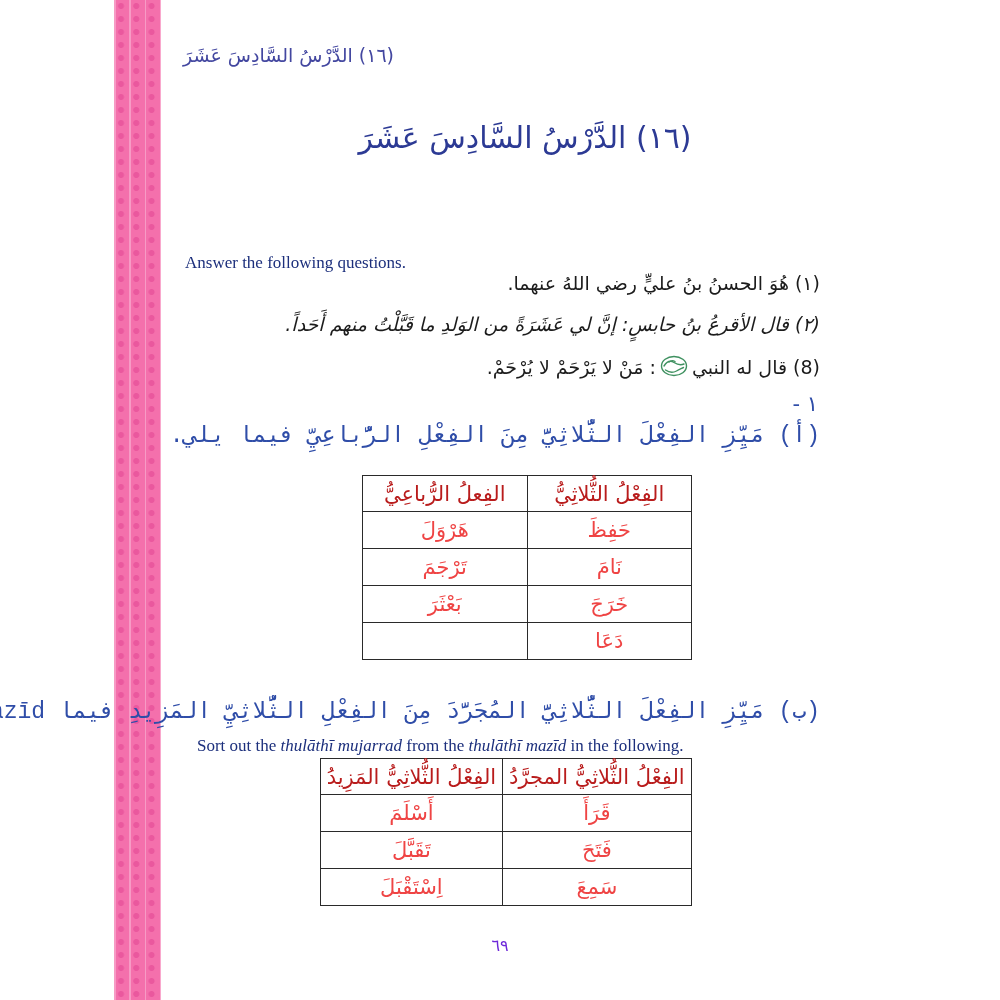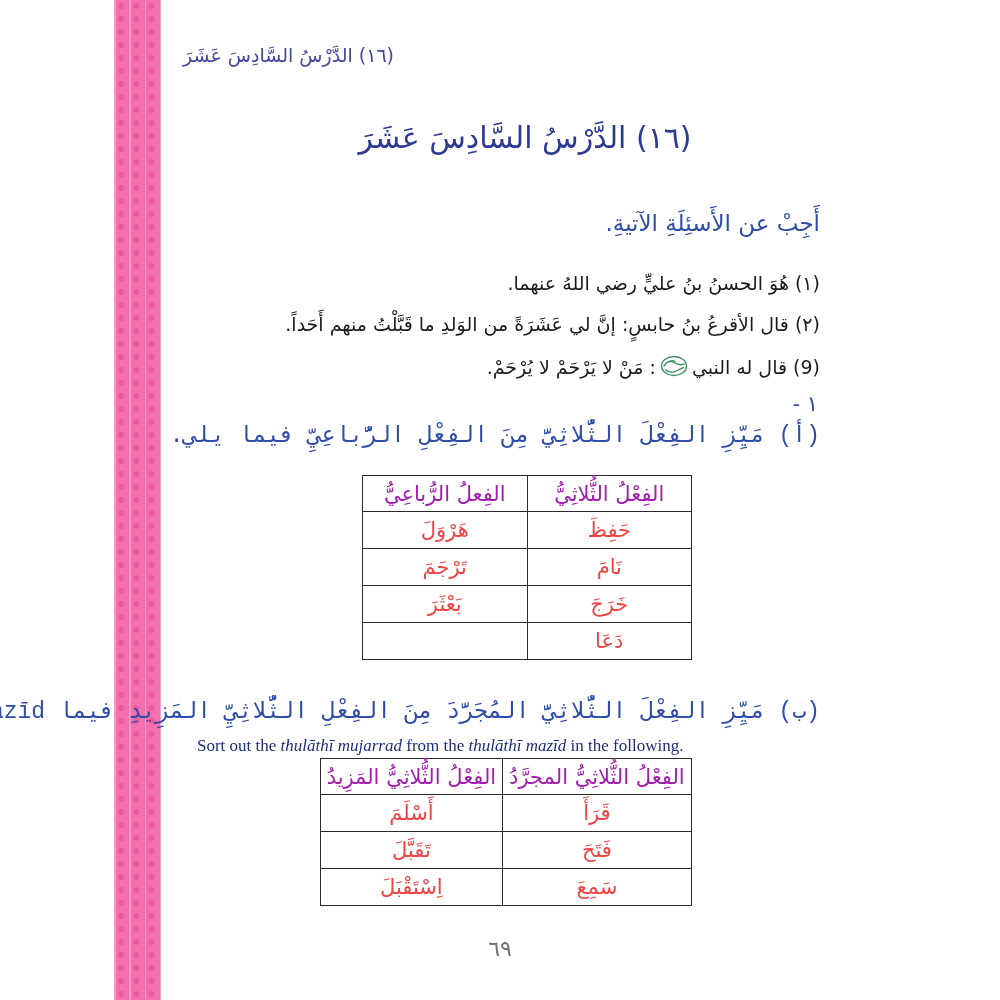--- a/index.html
+++ b/index.html
@@ -18,60 +18,60 @@
     border-right:1px solid #f9a8cd;
   }
   .ar{direction:rtl;unicode-bidi:embed;white-space:nowrap;font-family:"DejaVu Sans",sans-serif;}
   .en{font-family:"Liberation Serif","DejaVu Serif",serif;color:#1c2f7c;font-size:17px;white-space:nowrap;}
   .it{font-style:italic;}
   .running-header{position:absolute;left:183px;top:44px;font-size:19px;color:#4347a0;}
   .lesson-title{position:absolute;top:120px;left:330px;width:390px;text-align:center;font-size:30px;color:#2c3a94;}
   .ar-instruction{position:absolute;top:210px;right:180px;font-size:23px;color:#2f4da8;}
   .en-instruction{position:absolute;top:253px;left:185px;}
   .question{position:absolute;right:180px;font-size:19px;color:#1c1c1c;}
-  .q1{top:272px;} .q2{top:313px;} .q3{top:354px;}
+  .q1{top:272px;} .q2{top:313px;font-style:italic;} .q3{top:354px;}
   .honorific{display:inline-block;vertical-align:-4px;margin:0 3px;}
   .exercise-marker{position:absolute;top:392px;right:182px;font-size:21px;color:#2f4da8;}
   .section-ar{position:absolute;right:180px;font-size:23px;color:#2f4da8;font-family:Liberation Mono, monospace;}
   .sec-a{top:421px;} .sec-b{top:697px;}
   .en-sort-a{position:absolute;top:451px;left:185px;}
   .en-sort-b{position:absolute;top:736px;left:185px;margin-left:12px;}
   table.verb-table{position:absolute;border-collapse:collapse;direction:rtl;table-layout:fixed;}
   .table-a{top:475px;left:362px;width:330px;}
   .table-b{top:758px;left:320px;width:372px;}
   .verb-table th,.verb-table td{
     border:1.4px solid #2a2a2a;text-align:center;vertical-align:middle;
     font-weight:normal;padding:0;
   }
-  .verb-table th{height:35px;font-size:21px;color:#a21caf;}
+  .verb-table th{height:35px;font-size:21px;color:#b91c1c;}
   .verb-table td{height:36px;font-size:21px;color:#ef4444;}
   .table-b col.c-right{width:51%;} .table-b col.c-left{width:49%;}
   .table-a col{width:50%;}
-  .page-number{position:absolute;top:936px;left:0;width:1000px;text-align:center;font-size:22px;color:#737373;}
+  .page-number{position:absolute;top:936px;left:0;width:1000px;text-align:center;font-size:16px;color:#6d28d9;}
 </style>
 </head>
 <body>
 
 <div id="page">
 
   <div class="pink-strip"></div>
 
   <div class="running-header ar">(١٦) الدَّرْسُ السَّادِسَ عَشَرَ</div>
 
   <div class="lesson-title ar">(١٦) الدَّرْسُ السَّادِسَ عَشَرَ</div>
 
-  <div class="ar-instruction ar">أَجِبْ عن الأَسئِلَةِ الآتيةِ.</div>
 
+  <div class="en-instruction en">Answer the following questions.</div>
 
   <div class="question q1 ar">(١) هُوَ الحسنُ بنُ عليٍّ رضي اللهُ عنهما.</div>
 
   <div class="question q2 ar">(٢) قال الأقرعُ بنُ حابسٍ: إنَّ لي عَشَرَةً من الوَلدِ ما قَبَّلْتُ منهم أَحَداً.</div>
 
   <div class="question q3 ar">
-    <span>(9) قال له النبي</span><span class="honorific"><svg width="30" height="24" viewBox="0 0 30 24">
+    <span>(8) قال له النبي</span><span class="honorific"><svg width="30" height="24" viewBox="0 0 30 24">
           <g fill="none" stroke="#3f9160" stroke-width="1.4" stroke-linecap="round">
             <ellipse cx="15" cy="12" rx="12.5" ry="9.5"></ellipse>
             <path d="M5 12 q4.5 -7 10 -3.5 t10 1.5"></path>
             <path d="M6.5 16 q5.5 4 11 1 t7 -3.5"></path>
             <path d="M10 8 q3 -2.5 6 -0.5"></path>
           </g>
         </svg></span><span>: مَنْ لا يَرْحَمْ لا يُرْحَمْ.</span>
   </div>
 
   <div class="exercise-marker ar">١ -</div>

